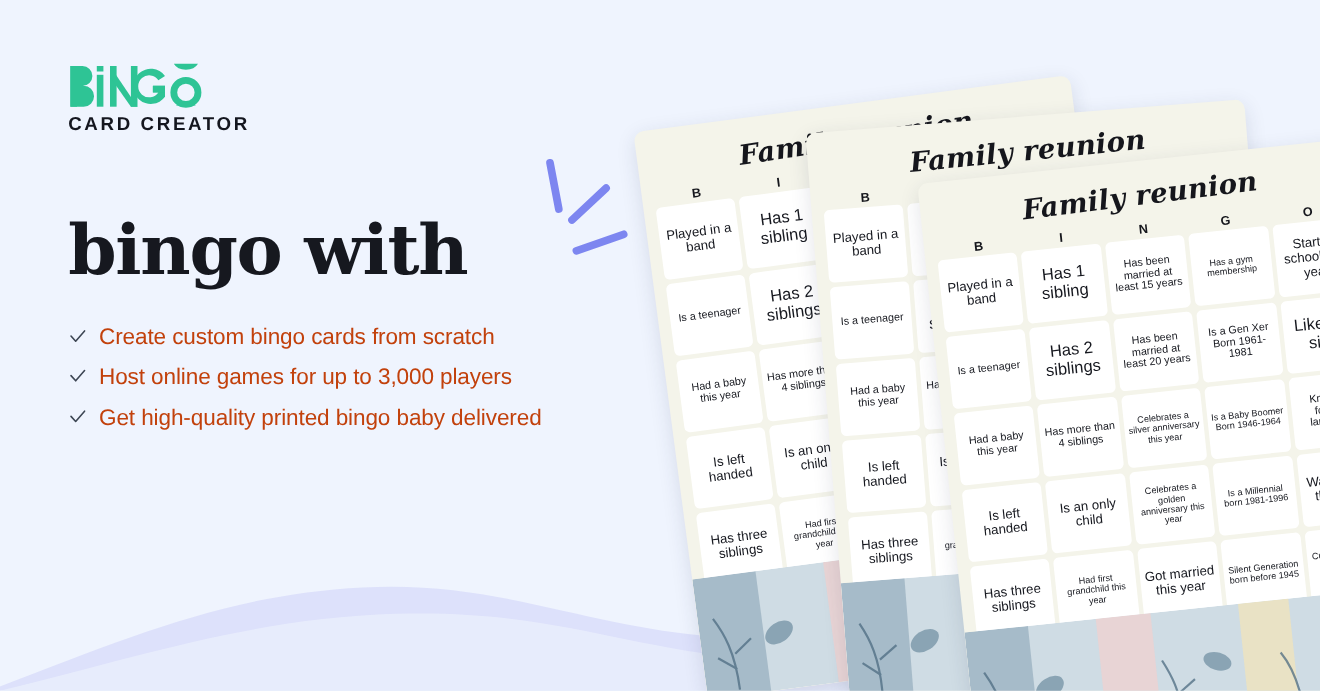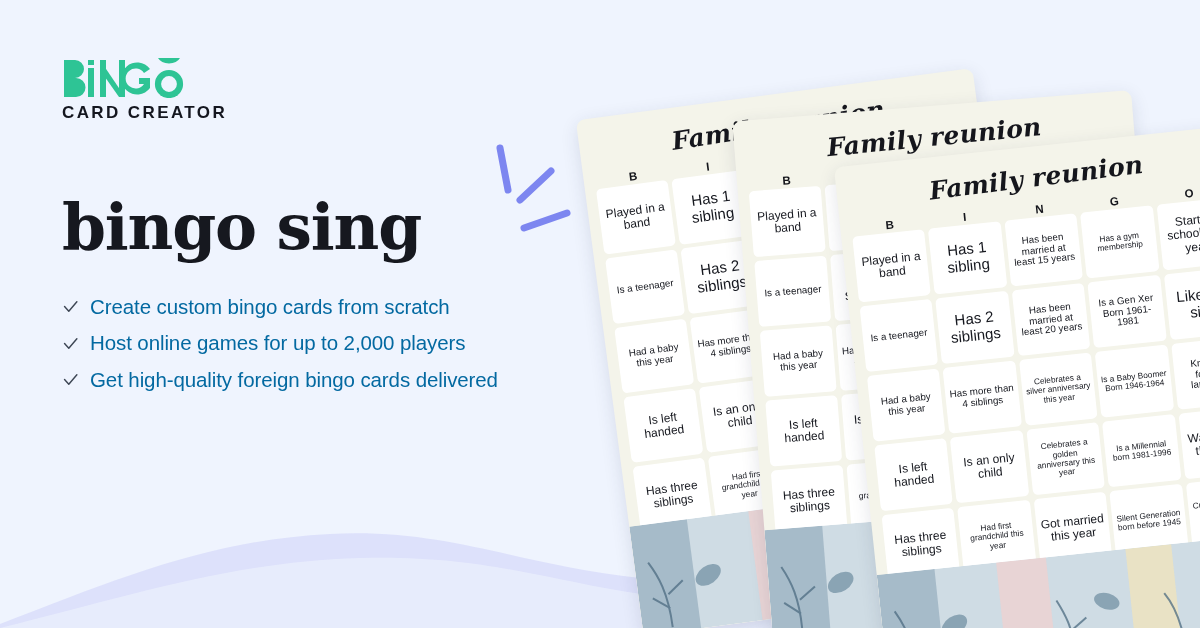--- a/index.html
+++ b/index.html
@@ -62,25 +62,24 @@
     pointer-events: none;
   }
 
   
   .bullets {
     margin-top: 38px;
     list-style: none;
   }
   .bullet {
     display: flex;
-    align-items: center;
     gap: 11px;
     font-size: 20.5px;
     line-height: 1.0;
-    color: #0369a1;
+    color: #c2410c;
     margin-bottom: 16px;
     letter-spacing: -0.1px;
   }
   .check-icon {
     flex: 0 0 auto;
     width: 17px; height: 17px;
     display: inline-block;
   }
   .bullet-label { white-space: nowrap; }
 
@@ -212,41 +211,41 @@
       </g>
 
       <circle cx="107" cy="32" r="11" fill="none" stroke="#2ec495" stroke-width="6.2"></circle>
       <path d="M96,6 a12,9 0 0 0 22,0" fill="#2ec495"></path>
       <path d="M98,46 a11,8 0 0 1 18,0" fill="#2ec495" transform="translate(0,-2)"></path>
     </svg>
     <div class="logo-sub">CARD CREATOR</div>
   </div>
 
   <h1 class="headline">
-    <span class="line">bingo sing</span>
+    <span class="line">bingo with</span>
   </h1>
 
   <ul class="bullets">
     <li class="bullet">
       <svg class="check-icon" viewBox="0 0 20 20">
         <path d="M3,10 L8,15.5 L17.5,4.5" fill="none" stroke="#3d4654" stroke-width="1.7" stroke-linecap="round" stroke-linejoin="round"></path>
       </svg>
       <span class="bullet-label">Create custom bingo cards from scratch</span>
     </li>
     <li class="bullet">
       <svg class="check-icon" viewBox="0 0 20 20">
         <path d="M3,10 L8,15.5 L17.5,4.5" fill="none" stroke="#3d4654" stroke-width="1.7" stroke-linecap="round" stroke-linejoin="round"></path>
       </svg>
-      <span class="bullet-label">Host online games for up to 2,000 players</span>
+      <span class="bullet-label">Host online games for up to 3,000 players</span>
     </li>
     <li class="bullet">
       <svg class="check-icon" viewBox="0 0 20 20">
         <path d="M3,10 L8,15.5 L17.5,4.5" fill="none" stroke="#3d4654" stroke-width="1.7" stroke-linecap="round" stroke-linejoin="round"></path>
       </svg>
-      <span class="bullet-label">Get high-quality foreign bingo cards delivered</span>
+      <span class="bullet-label">Get high-quality printed bingo baby delivered</span>
     </li>
   </ul>
 </div>
 
 <svg class="sparkle" viewBox="0 0 105 105">
   <g stroke="#7d86f0" stroke-width="7" stroke-linecap="round">
     <line x1="22" y1="10" x2="30" y2="52"></line>
     <line x1="73" y1="33" x2="42" y2="62"></line>
     <line x1="89" y1="75" x2="46" y2="90"></line>
   </g>

